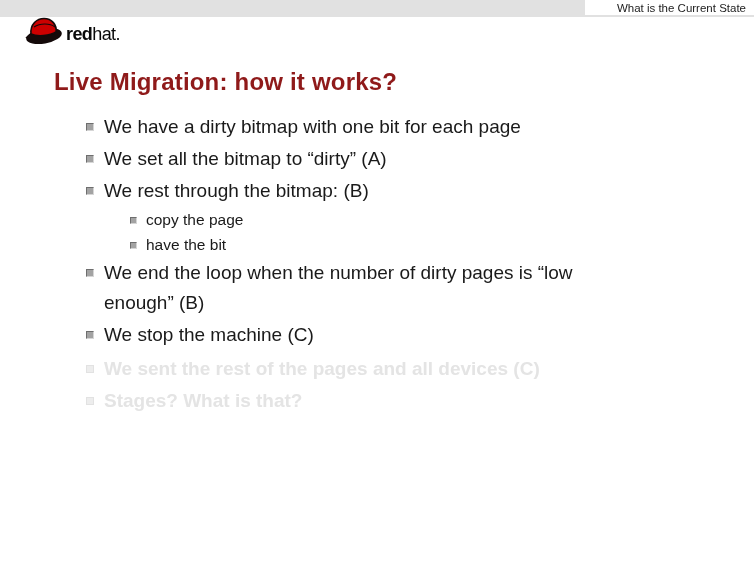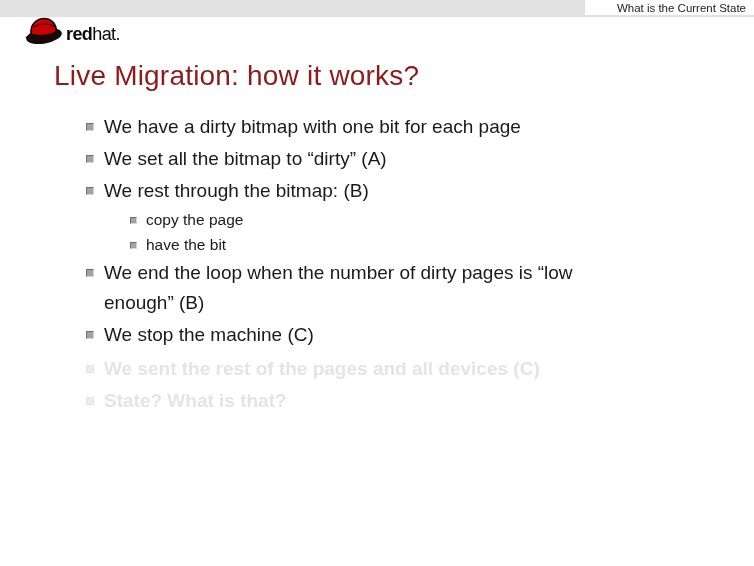--- a/index.html
+++ b/index.html
@@ -33,22 +33,22 @@
   }
   .logo .hat{display:block;}
   .wordmark{
     font-size:18px;font-weight:900;color:#0a0a0a;
     letter-spacing:-0.6px;line-height:1;
     margin-left:2px;margin-bottom:2px;
   }
   .wordmark .light{font-weight:500;}
   
   .slide-title{
-    position:absolute;left:54px;top:60px;
-    font-size:28px;font-weight:normal;
+    position:absolute;left:54px;top:68px;
+    font-size:24px;font-weight:bold;
     color:#8f1a1a;
     letter-spacing:0.2px;
     white-space:nowrap;
   }
   
   .bullets{
     position:absolute;left:0;top:112px;width:664px;
     list-style:none;margin:0;padding:0;
   }
   .bullets li{
@@ -134,17 +134,17 @@
       <li class="l1">
         <span class="sq"></span>
         <span class="txt">We stop the machine (C)</span>
       </li>
       <li class="l1 faded gap-before">
         <span class="sq"></span>
         <span class="txt">We sent the rest of the pages and all devices (C)</span>
       </li>
       <li class="l1 faded">
         <span class="sq"></span>
-        <span class="txt">State? What is that?</span>
+        <span class="txt">Stages? What is that?</span>
       </li>
     </ul>
 
 </div>
 
 </body></html>

